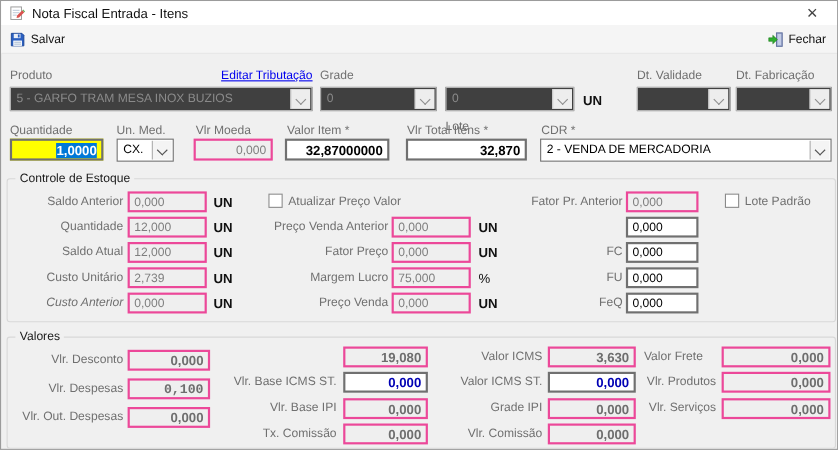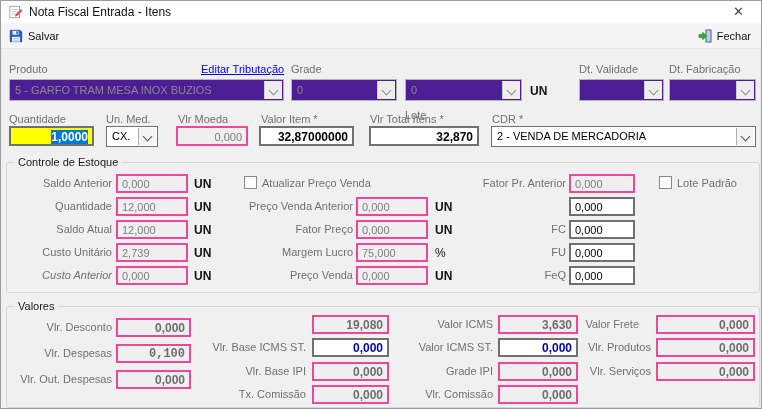--- a/index.html
+++ b/index.html
@@ -17,21 +17,21 @@
   .unit{position:absolute;font-size:12px;font-weight:bold;color:#111;white-space:nowrap;}
   .fld{position:absolute;height:19px;box-sizing:border-box;border:2px solid #ec4899;background:#efefef;color:#7e7e7e;font-size:11px;line-height:17px;padding:0 4px;white-space:nowrap;overflow:hidden;}
   .fld.ra{text-align:right;}
   .fld.h20{height:20px;line-height:18px;}
   .fld.en{background:#ffffff;border-color:#707070;color:#000;}
   .fld.b{font-weight:bold;font-size:12px;}
   .fld.blue{color:#0000b4;}
   .fld.gv{font-weight:bold;font-size:12px;color:#6e6e6e;}
   .fld.yellow{background:#ffff00;border-color:#707070;color:#000;}
   .sel{background:#0078d7;color:#fff;}
-  .combo{position:absolute;height:22px;box-sizing:border-box;border:1px solid #b3b3b3;background:#4c1d95;color:#8a8a8a;font-size:11px;line-height:20px;padding:0 22px 0 5px;white-space:nowrap;overflow:hidden;}
+  .combo{position:absolute;height:22px;box-sizing:border-box;border:1px solid #b3b3b3;background:#404040;color:#8a8a8a;font-size:11px;line-height:20px;padding:0 22px 0 5px;white-space:nowrap;overflow:hidden;}
   .combo .btn{position:absolute;right:1px;top:1px;bottom:1px;width:17px;background:#ededed;border-left:1px solid #cfcfcf;}
   .combo.en{background:#fff;border-color:#707070;color:#000;}
   .combo.en .btn{background:#f4f4f4;border-left-color:#aeaeae;}
   .chev{position:absolute;left:5px;top:6px;width:6px;height:6px;border-right:1.5px solid #8f8f8f;border-bottom:1.5px solid #8f8f8f;transform:rotate(45deg);}
   .combo.en .chev{border-color:#555;}
   .cb{position:absolute;width:13px;height:13px;border:1px solid #8a8a8a;background:#fff;box-sizing:border-box;cursor:pointer;}
   .cblbl{position:absolute;font-size:11px;color:#707070;white-space:nowrap;}
   .grp{position:absolute;border:1px solid #d8d8d8;border-radius:3px;}
   .grp-title{position:absolute;font-size:11px;color:#1a1a1a;background:#f0f0f0;padding:0 4px;white-space:nowrap;}
 </style>
@@ -157,21 +157,21 @@
 
   <span class="lbl r" style="left:8px;top:245px;width:103px;">Custo Unitário</span>
   <div class="fld" style="left:115px;top:242px;width:72px;">2,739</div>
   <span class="unit" style="left:193px;top:245px;">UN</span>
 
   <span class="lbl r" style="left:8px;top:268px;width:103px;font-style:italic;">Custo Anterior</span>
   <div class="fld" style="left:115px;top:265px;width:72px;">0,000</div>
   <span class="unit" style="left:193px;top:268px;">UN</span>
 
   <span class="cb" style="left:243px;top:175px;"></span>
-  <span class="cblbl" style="left:261px;top:176px;">Atualizar Preço Venda</span>
+  <span class="cblbl" style="left:261px;top:176px;">Atualizar Preço Valor</span>
 
   <span class="lbl r" style="left:230px;top:199px;width:122px;">Preço Venda Anterior</span>
   <div class="fld" style="left:355px;top:196px;width:72px;">0,000</div>
   <span class="unit" style="left:434px;top:199px;">UN</span>
 
   <span class="lbl r" style="left:230px;top:222px;width:122px;">Fator Preço</span>
   <div class="fld" style="left:355px;top:219px;width:72px;">0,000</div>
   <span class="unit" style="left:434px;top:222px;">UN</span>
 
   <span class="lbl r" style="left:230px;top:245px;width:122px;">Margem Lucro</span>

